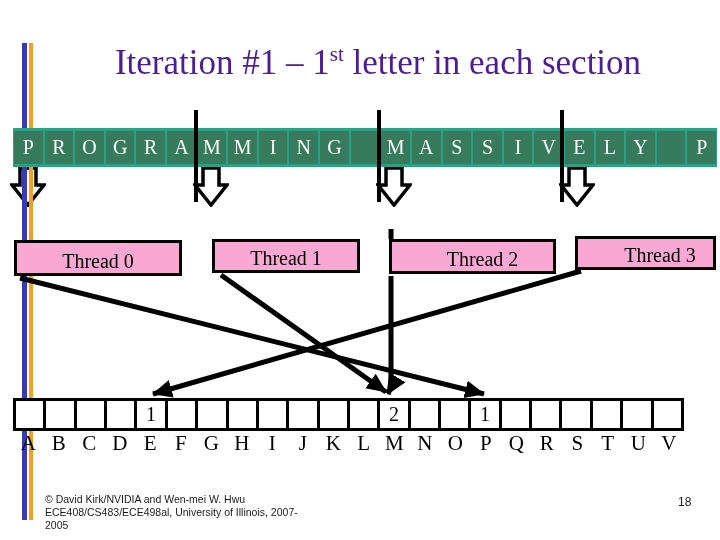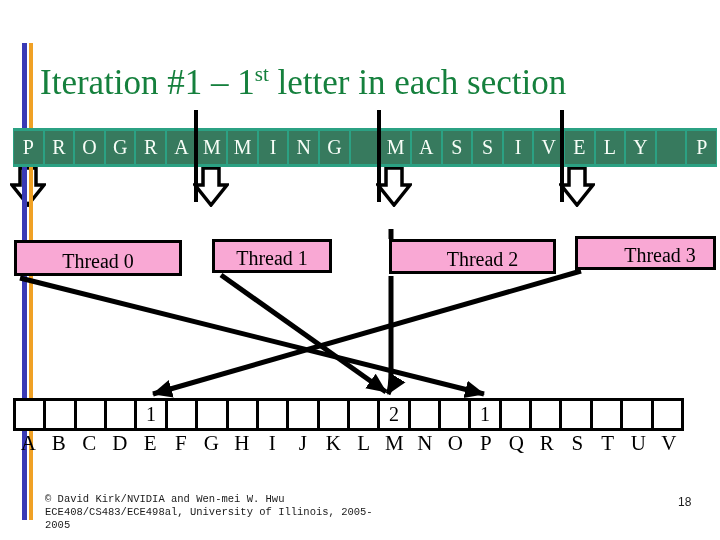--- a/index.html
+++ b/index.html
@@ -3,22 +3,22 @@
 <meta charset="utf-8">
 <style>
   html,body{margin:0;padding:0;background:#888;}
   .slide{position:relative;width:720px;height:540px;background:#ffffff;overflow:hidden;
          font-family:"Liberation Serif","DejaVu Serif",serif;}
   
   .stripe{position:absolute;top:43px;height:477px;z-index:3;}
   .stripe.blue{left:22px;width:5px;background:var(--stripe-blue,#3a3ab5);}
   .stripe.orange{left:29px;width:4px;background:var(--stripe-orange,#f0a125);}
   
-  .title{position:absolute;left:40px;right:4px;top:42px;text-align:left;
-         font-size:35px;color:#15803d;z-index:2;white-space:nowrap;margin-top:20px;}
+  .title{position:absolute;left:40px;right:4px;top:42px;text-align:center;
+         font-size:35px;color:#4c1d95;z-index:2;white-space:nowrap;}
   .title sup{font-size:21px;}
   
   .tape{position:absolute;left:13px;top:128px;width:704px;height:39px;
         background:var(--bar-strip,#2ba183);z-index:4;display:flex;align-items:center;
         padding:0;box-sizing:border-box;}
   .tape-cell{flex:1 1 0;height:33px;margin:0 1px;background:var(--bar-cell,#377a5e);
         color:#f7fdf7;font-size:20px;line-height:33px;text-align:center;}
   
   .divider{position:absolute;top:110px;height:92px;width:4px;background:#000;z-index:5;}
   
@@ -31,21 +31,21 @@
   .hist{position:absolute;left:13px;top:398px;width:671px;height:33px;display:flex;z-index:5;}
   .hist-cell{flex:1 1 0;border:3px solid #000;margin-left:-3px;background:#fff;
         box-sizing:border-box;text-align:center;font-size:20px;line-height:27px;color:#000;}
   .hist-cell:first-child{margin-left:0;}
   .hist-letters{position:absolute;left:13px;top:431px;width:671px;height:28px;display:flex;z-index:4;}
   .hist-letter{flex:1 1 0;text-align:center;font-size:21px;color:#000;}
   
   .arrows-svg{position:absolute;left:0;top:0;width:720px;height:540px;z-index:6;pointer-events:none;}
   
   .footer{position:absolute;left:45px;top:493px;width:330px;z-index:2;
-        font-family:Liberation Mono, monospace;font-size:10.5px;
+        font-family:Liberation Sans, sans-serif;font-size:10.5px;
         line-height:13px;color:#1a1a1a;}
   .page-number{position:absolute;left:678px;top:495px;z-index:2;
         font-family:"Liberation Sans","DejaVu Sans",sans-serif;font-size:12px;color:#1a1a1a;text-align:right;}
 </style>
 </head>
 <body>
 
 <div class="slide" style="--stripe-blue: #3a3ab5; --stripe-orange: #f0a125; --bar-strip: #2ba183; --bar-cell: #377a5e;">
 
   <div class="stripe blue"></div>
@@ -94,21 +94,21 @@
           <polygon points="10,2 26,2 26,19 34,19 18,39 2,19 10,19" fill="#ffffff" stroke="#000000" stroke-width="3.5" stroke-linejoin="miter"></polygon>
         </svg></div>
       <div class="hollow-arrow" style="left: 559.25px;"><svg width="36" height="41" viewBox="0 0 36 41">
           <polygon points="10,2 26,2 26,19 34,19 18,39 2,19 10,19" fill="#ffffff" stroke="#000000" stroke-width="3.5" stroke-linejoin="miter"></polygon>
         </svg></div>
     </div>
   <div id="thread-boxes">
       <div class="thread-box" style="left: 14px; top: 240px; width: 168px; height: 36px;">
         <span>Thread 0</span>
       </div>
-      <div class="thread-box" style="left: 212px; top: 239px; width: 120px; height: 34px;">
+      <div class="thread-box" style="left: 212px; top: 239px; width: 148px; height: 34px;">
         <span>Thread 1</span>
       </div>
       <div class="thread-box" style="left: 389px; top: 239px; width: 167px; height: 35px; padding-left: 20px;">
         <span>Thread 2</span>
       </div>
       <div class="thread-box" style="left: 575px; top: 236px; width: 141px; height: 34px; padding-left: 29px;">
         <span>Thread 3</span>
       </div>
     </div>
 
@@ -169,18 +169,18 @@
       <div class="hist-letter">Q</div>
       <div class="hist-letter">R</div>
       <div class="hist-letter">S</div>
       <div class="hist-letter">T</div>
       <div class="hist-letter">U</div>
       <div class="hist-letter">V</div>
     </div>
 
   <div class="footer">
     <div>© David Kirk/NVIDIA and Wen-mei W. Hwu</div>
-    <div>ECE408/CS483/ECE498al, University of Illinois, 2005-</div>
+    <div>ECE408/CS483/ECE498al, University of Illinois, 2007-</div>
     <div>2005</div>
   </div>
   <div class="page-number">18</div>
 
 </div>
 
 </body></html>

